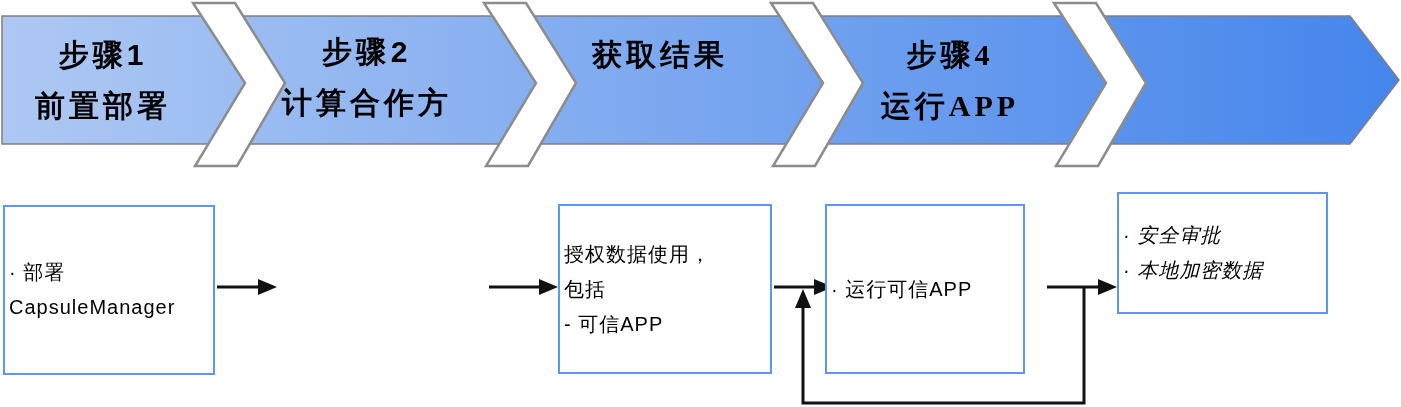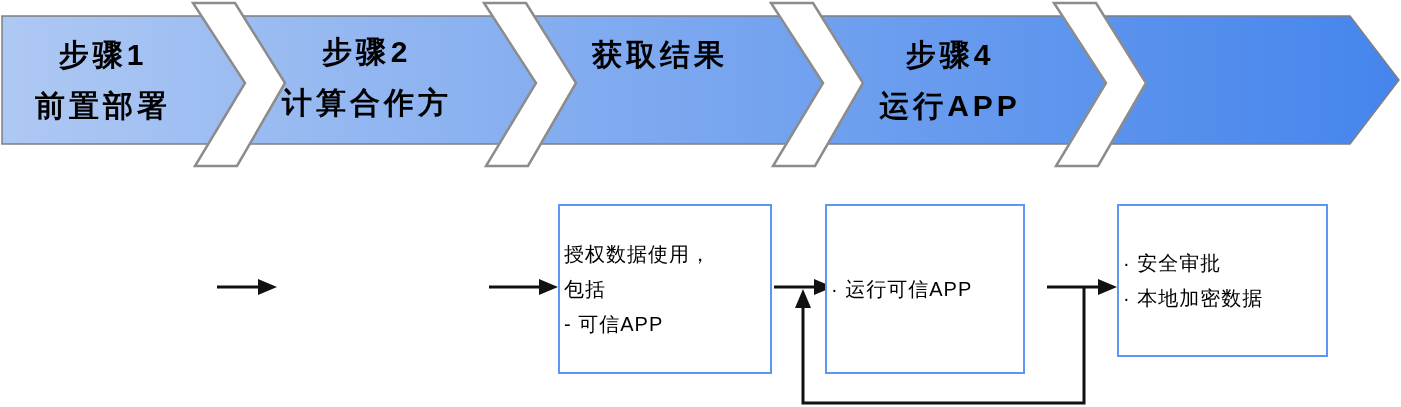--- a/index.html
+++ b/index.html
@@ -18,25 +18,25 @@
     border:2px solid #5e96f7; background:#ffffff;
     display:flex; flex-direction:column; justify-content:center;
     padding:4px 4px 4px 4px;
     font-size:20px; color:#000000; line-height:35px; letter-spacing:1px;
     white-space:nowrap;
   }
   .box1 { left:3px;    top:205px; width:212px; }
   .box2 { left:277px;  top:204px; width:210px; }
   .box3 { left:558px;  top:204px; width:214px; }
   .box4 { left:825px;  top:204px; width:200px; }
-  .box5 { left:1117px; top:204px; width:211px; height:153px; }
+  .box5 { left:1117px; top:192px; width:211px; height:122px;font-style:italic; }
   .s1 { left:-27px; }
   .s2 { left:237px;font-family:Liberation Mono, monospace; }
   .s3 { left:530px; }
-  .s4 { left:820px; }
+  .s4 { left:820px;font-family:Liberation Serif, serif; }
   .s5 { left:1077px; }
 </style>
 </head>
 <body>
 
 <div class="stage">
 
   <svg class="layer-svg" width="1401" height="407" viewBox="0 0 1401 407">
     <defs>
       <linearGradient id="bannerGrad" x1="0" y1="0" x2="1" y2="0">
@@ -79,20 +79,24 @@
     <div>计算合作方</div>
   </div>
   <div class="step-label s3">
     <div>获取结果</div>
   </div>
   <div class="step-label s4">
     <div>步骤4</div>
     <div>运行APP</div>
   </div>
 
+  <div class="detail-box box1">
+    <div>· 部署</div>
+    <div>CapsuleManager</div>
+  </div>
   <div class="detail-box box3">
     <div>授权数据使用，</div>
     <div>包括</div>
     <div>- 可信APP</div>
   </div>
   <div class="detail-box box4">
     <div>· 运行可信APP</div>
   </div>
   <div class="detail-box box5">
     <div>· 安全审批</div>

